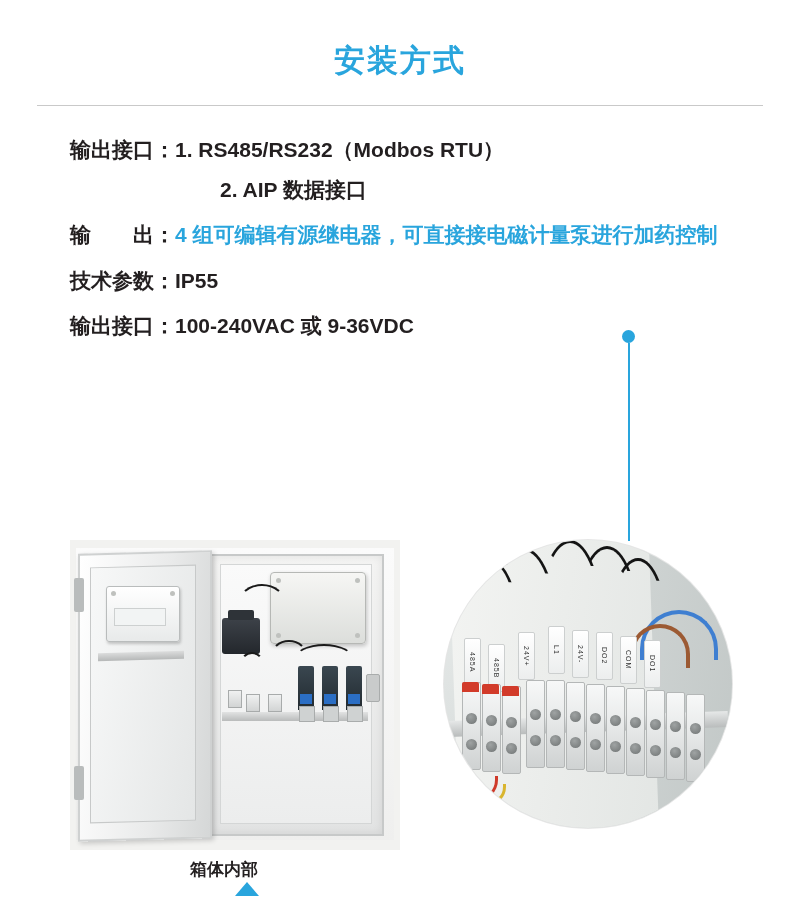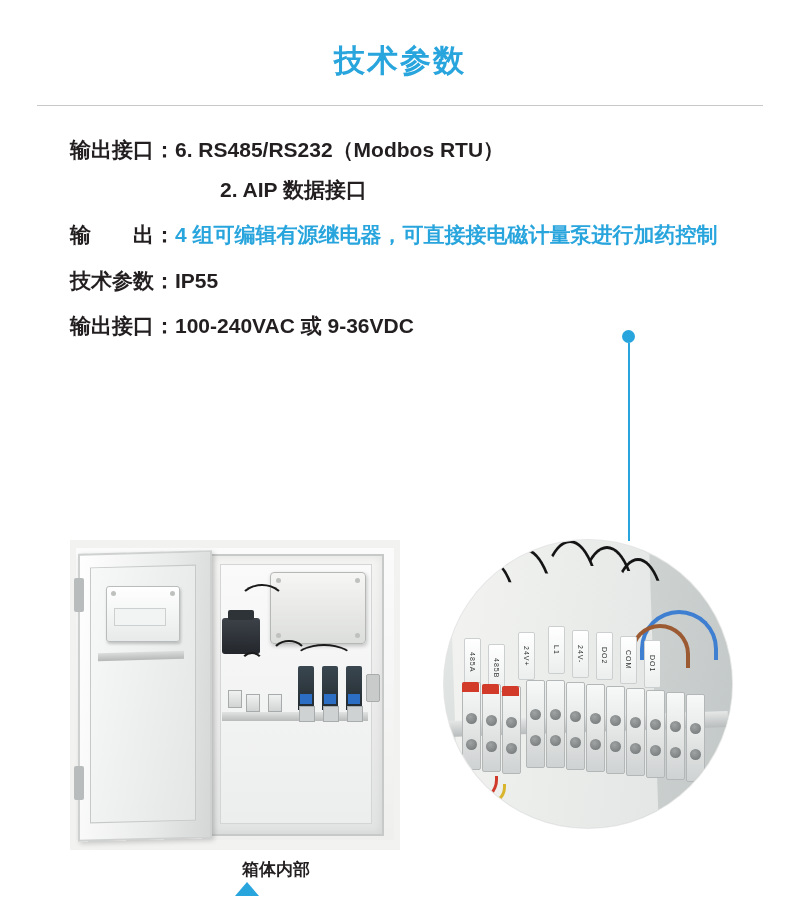--- a/index.html
+++ b/index.html
@@ -102,21 +102,21 @@
     background: #dfe1e0;
     box-shadow: 0 0 0 1px #e6e6e6;
   }
   .caption {
     position: absolute;
     left: 190px;
     top: 318px;
     font-size: 17px;
     font-weight: bold;
     color: #231f20;
-    text-align: right;
+    text-align: left;
     width: 120px;
   }
   .caption-arrow {
     position: absolute;
     left: 235px;
     top: 342px;
     width: 0;
     height: 0;
     border-left: 12px solid transparent;
     border-right: 12px solid transparent;
@@ -286,28 +286,28 @@
   .yellowwire {
     position:absolute; width:30px; height:18px;
     border:3px solid #d9b52e; border-top:none; border-radius: 0 0 40px 40px;
   }
 </style>
 </head>
 <body>
 
 <div class="page">
 
-  <div class="title">技术参数</div>
+  <div class="title">安装方式</div>
   <div class="title-rule"></div>
 
   <div class="specs">
 
     <div class="spec-row">
       <span class="spec-label">输出接口：</span>
-      <span class="spec-value">6. RS485/RS232（Modbos RTU）</span>
+      <span class="spec-value">1. RS485/RS232（Modbos RTU）</span>
     </div>
     <div class="spec-sub">2. AIP 数据接口</div>
 
 
     <div class="spec-row">
       <span class="spec-label">输　　出：</span>
       <span class="spec-value blue">4 组可编辑有源继电器，可直接接电磁计量泵进行加药控制</span>
     </div>
 
 

